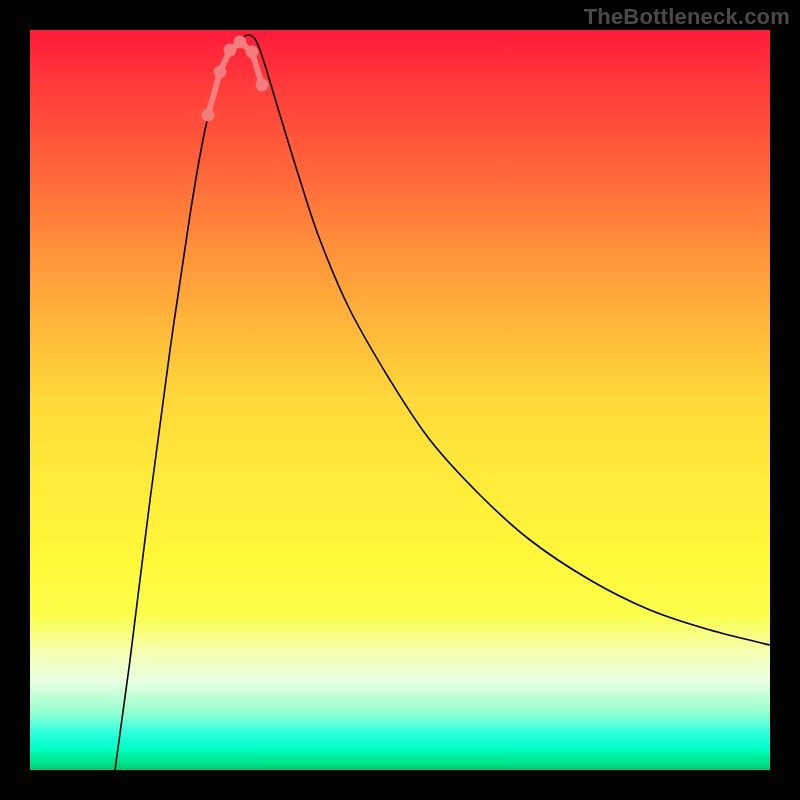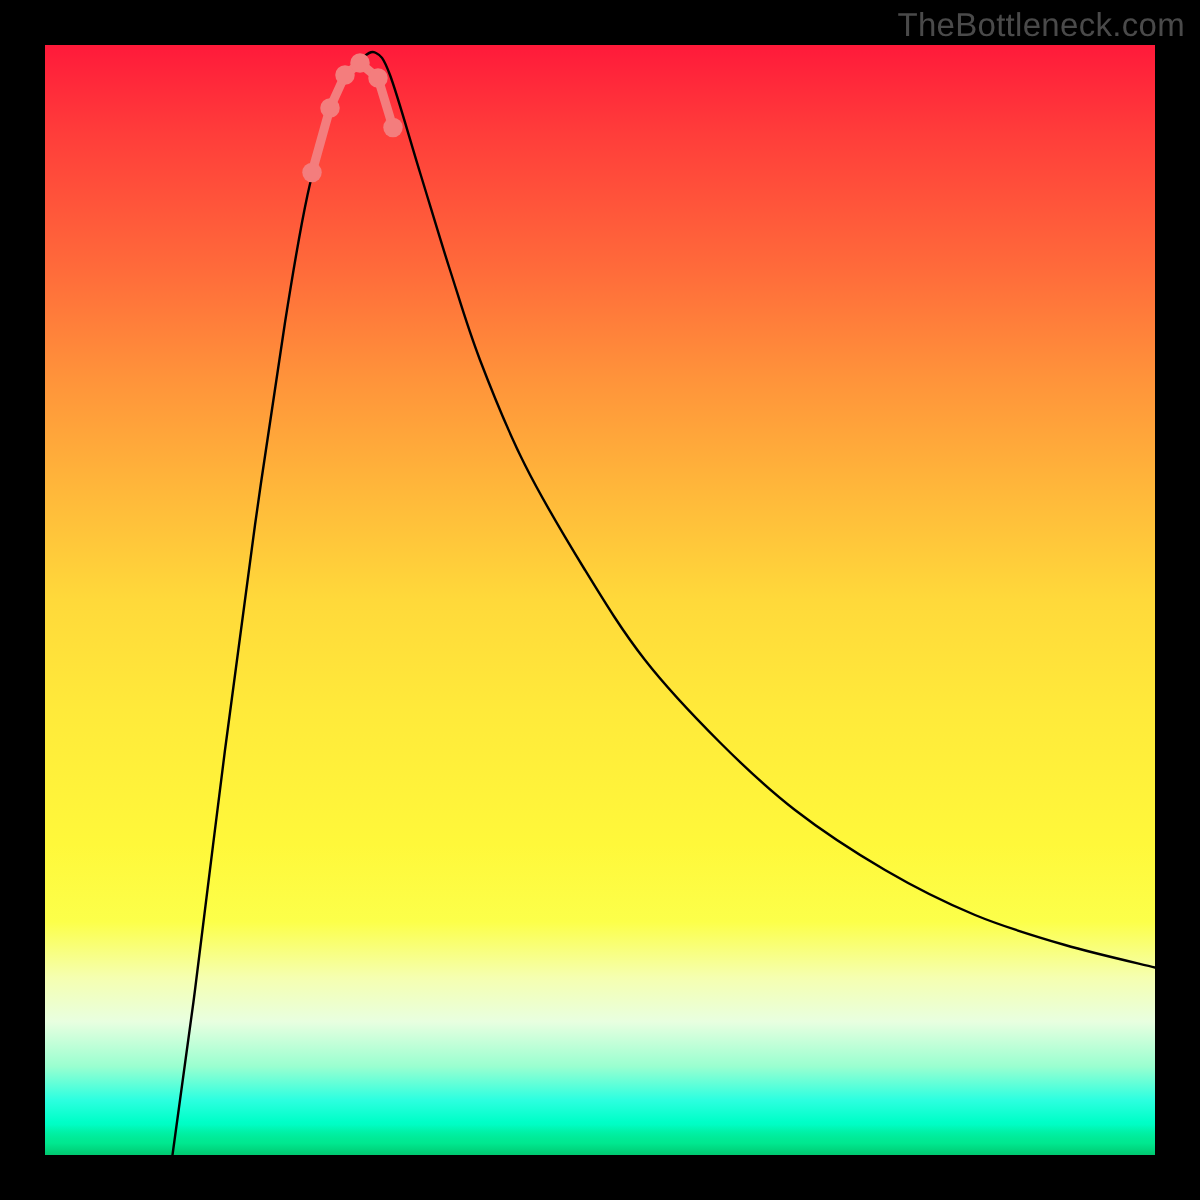--- a/index.html
+++ b/index.html
@@ -34,21 +34,21 @@
       #00ffc8 97%,
       #00e890 100%
     );
   }
   .watermark {
     position: absolute;
     top: 4px;
     right: 10px;
     color: #4a4a4a;
     font-size: 22px;
-    font-weight: 400;
+    font-weight: 700;
     letter-spacing: 0.2px;
     z-index: 20;
   }
   svg.curve {
     position: absolute;
     left: 30px;
     top: 30px;
     width: 740px;
     height: 740px;
     z-index: 10;

